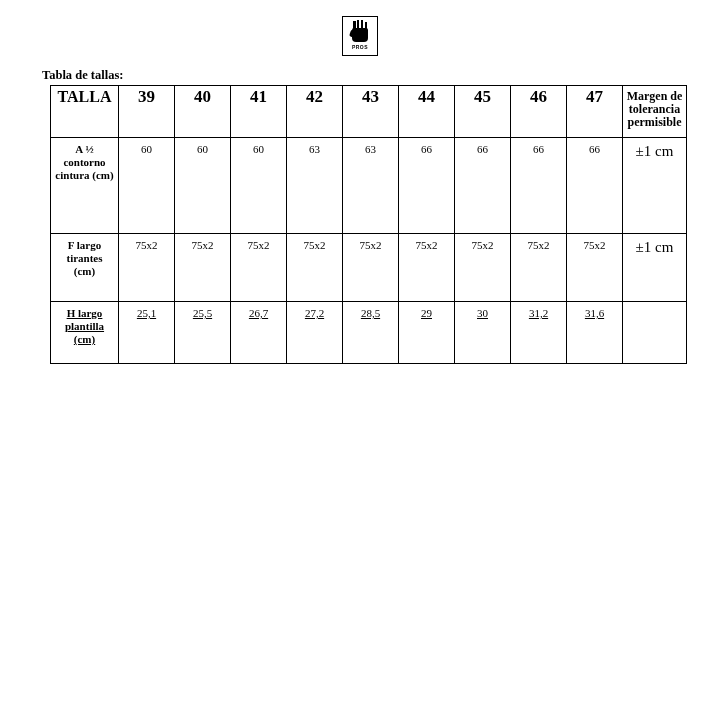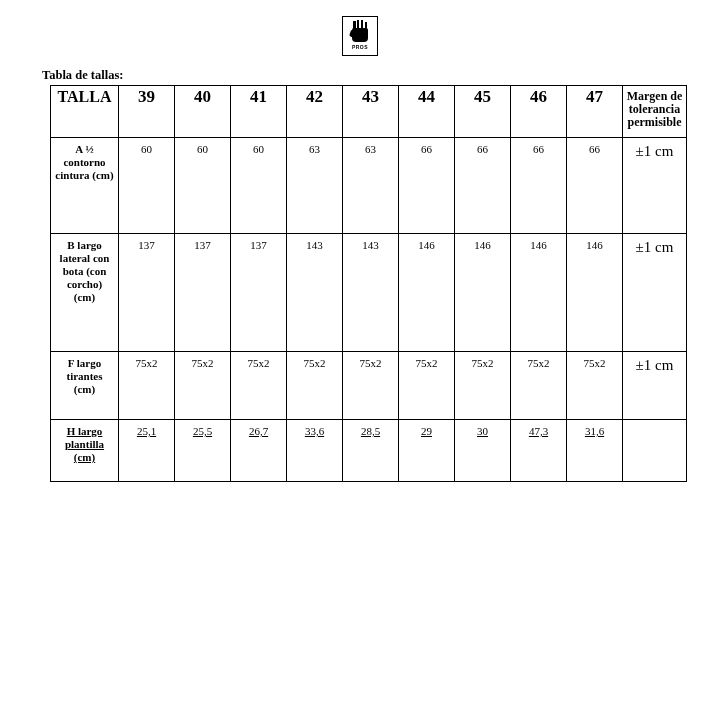--- a/index.html
+++ b/index.html
@@ -214,56 +214,43 @@
           <td>60</td>
           <td>60</td>
           <td>63</td>
           <td>63</td>
           <td>66</td>
           <td>66</td>
           <td>66</td>
           <td>66</td>
           <td class="tol">±1 cm</td>
         </tr>
-        <tr class="r2">
-          <th class="rowlabel">B largo lateral con bota (con corcho) (cm)</th>
-          <td>137</td>
-          <td>137</td>
-          <td>137</td>
-          <td>143</td>
-          <td>143</td>
-          <td>146</td>
-          <td>146</td>
-          <td>146</td>
-          <td>146</td>
-          <td class="tol">±1 cm</td>
-        </tr>
         <tr class="r4">
           <th class="rowlabel">F largo tirantes (cm)</th>
           <td>75x2</td>
           <td>75x2</td>
           <td>75x2</td>
           <td>75x2</td>
           <td>75x2</td>
           <td>75x2</td>
           <td>75x2</td>
           <td>75x2</td>
           <td>75x2</td>
           <td class="tol">±1 cm</td>
         </tr>
         <tr class="r5">
           <th class="rowlabel">H largo plantilla (cm)</th>
           <td>25,1</td>
           <td>25,5</td>
           <td>26,7</td>
-          <td>33,6</td>
+          <td>27,2</td>
           <td>28,5</td>
           <td>29</td>
           <td>30</td>
-          <td>47,3</td>
+          <td>31,2</td>
           <td>31,6</td>
           <td class="tol"></td>
         </tr>
       </tbody>
     </table>
   </div>
 
 </div>
 
 </body></html>

